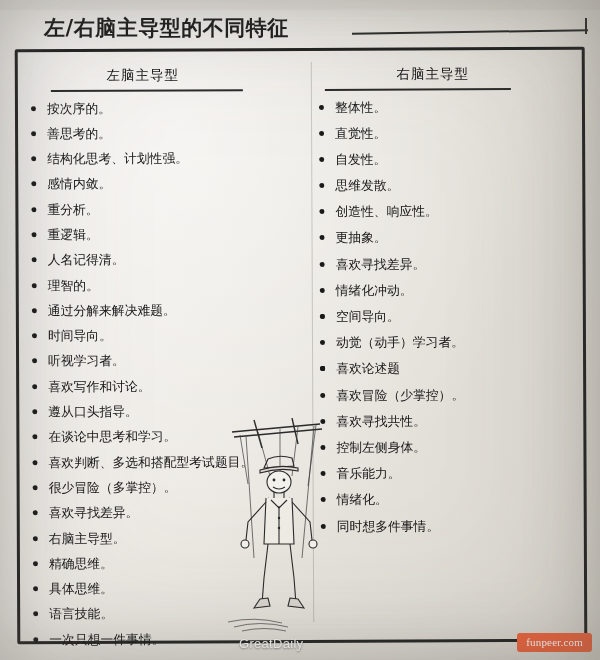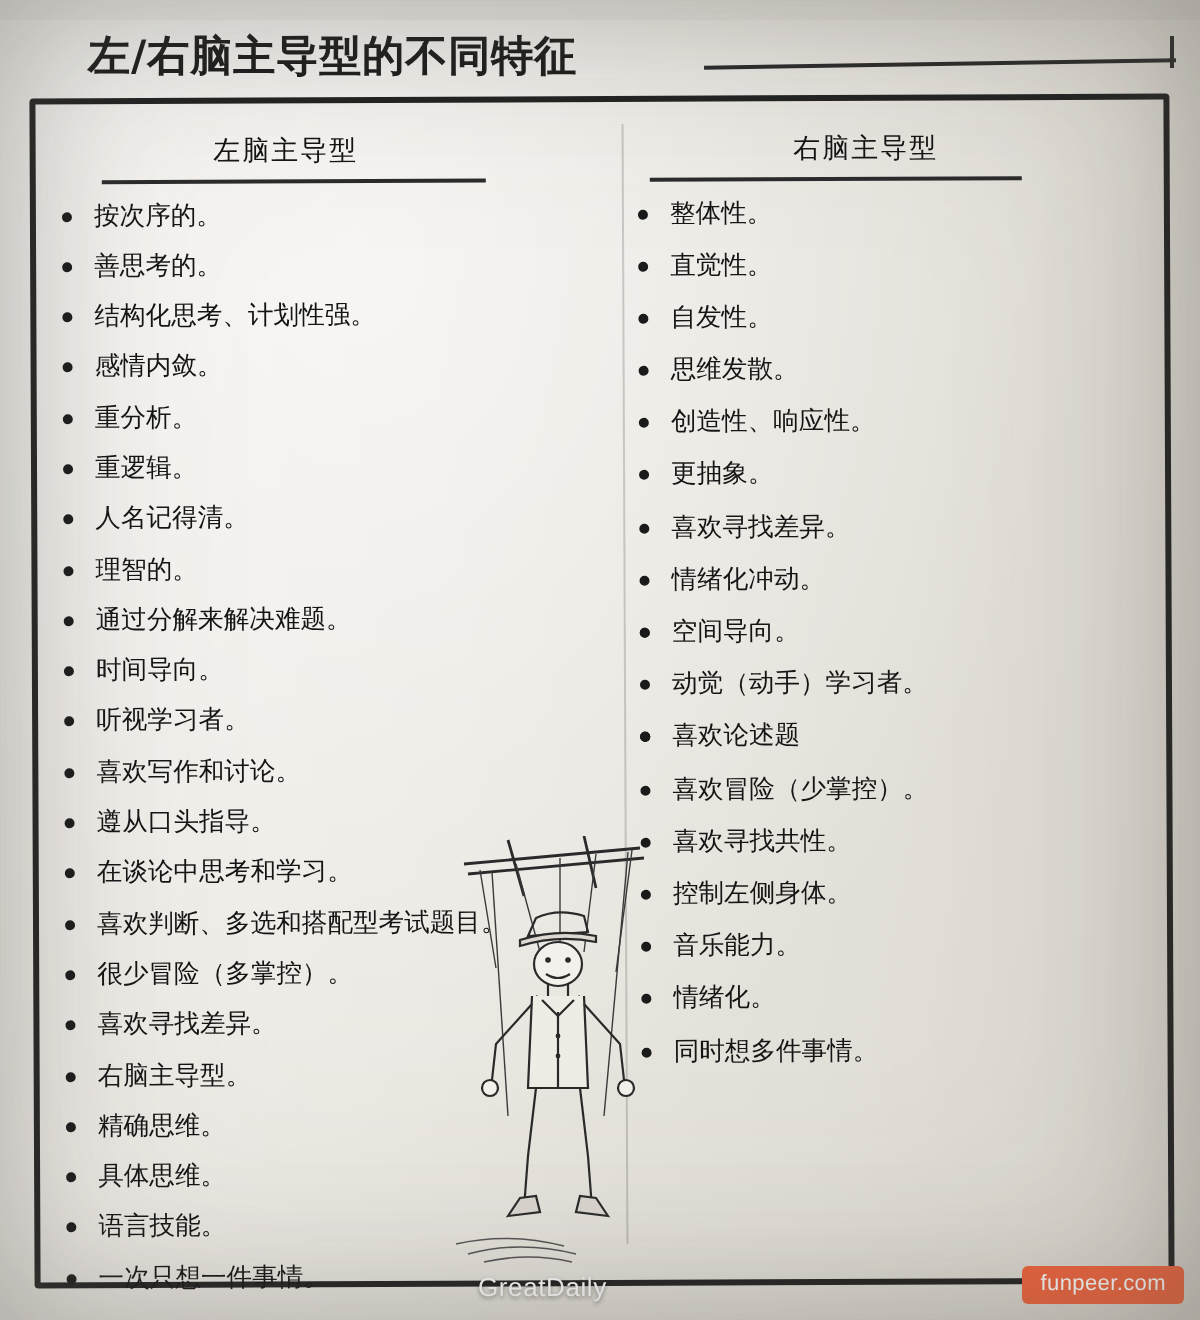--- a/index.html
+++ b/index.html
@@ -164,21 +164,21 @@
   }
   .watermark-badge {
     position: absolute;
     right: 8px;
     bottom: 8px;
     background: #f0633c;
     color: #ffffff;
     font-size: 11px;
     padding: 3px 9px 4px 9px;
     border-radius: 3px;
-    font-family: Liberation Sans, sans-serif;
+    font-family: Liberation Serif, serif;
     letter-spacing: 0.2px;
   }
   
   .streak {
     position: absolute;
     background: rgba(120,115,105,0.05);
     pointer-events: none;
   }
 </style>
 </head>

